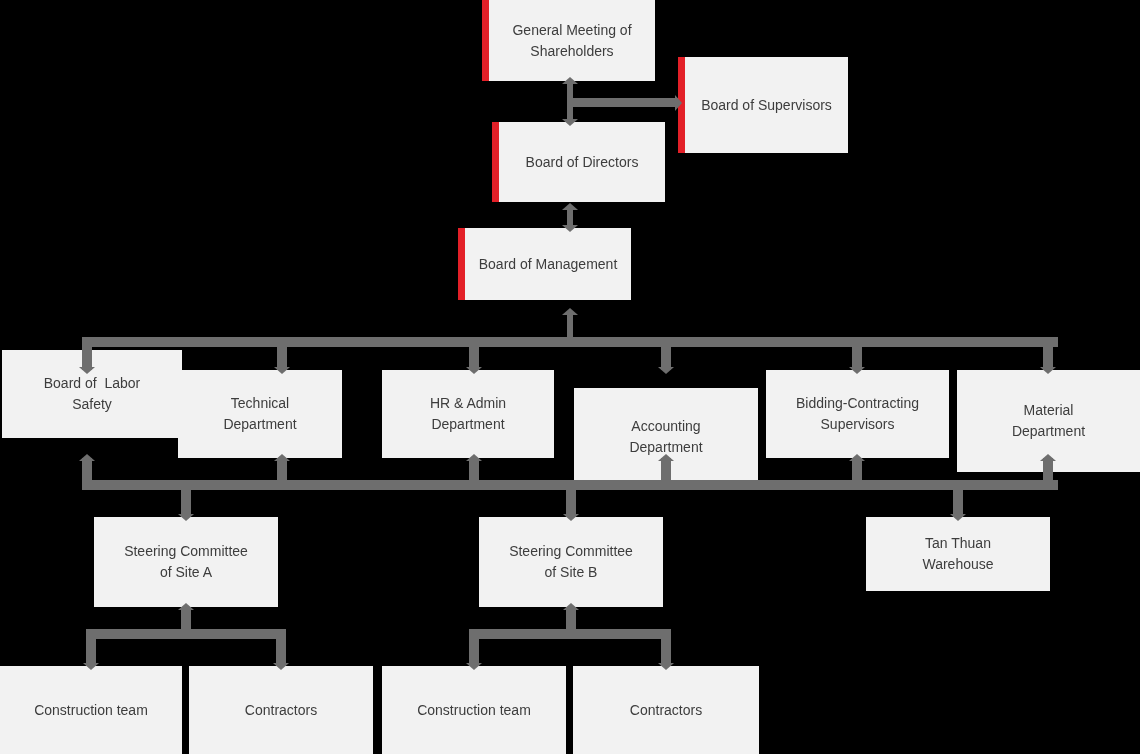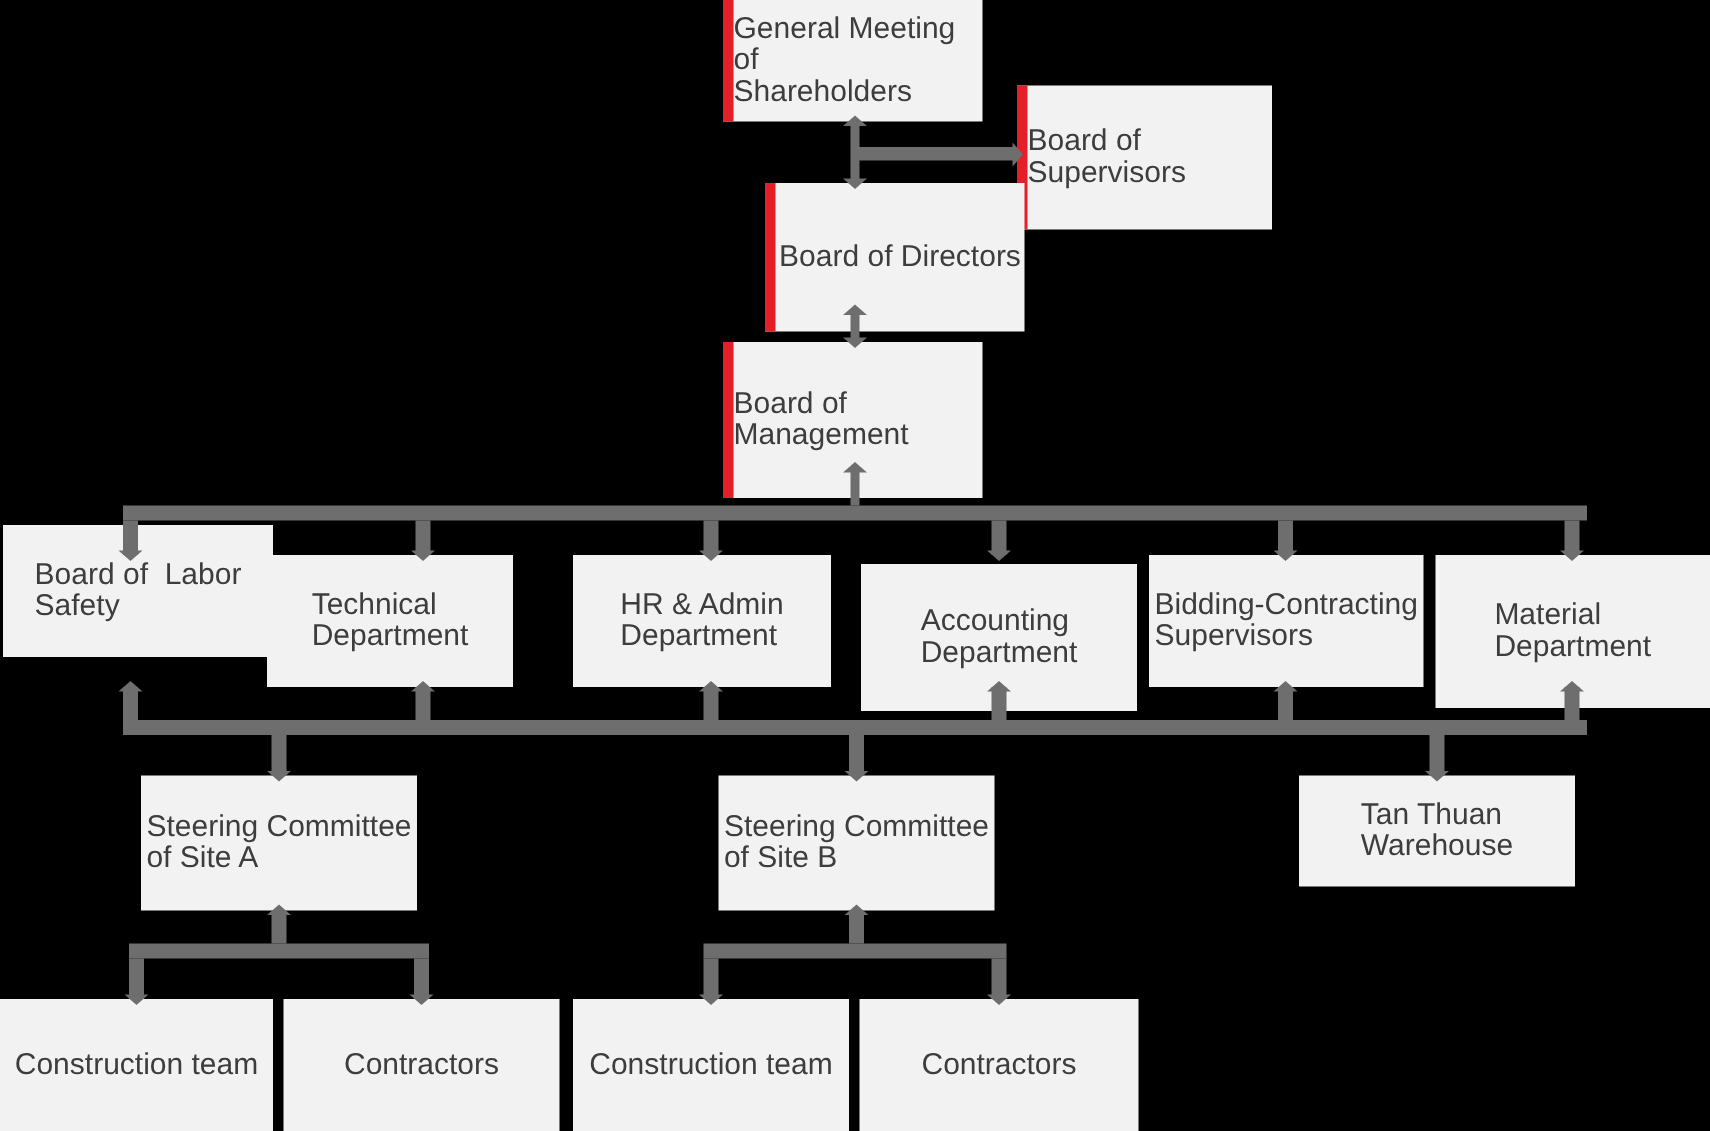--- a/index.html
+++ b/index.html
@@ -15,22 +15,22 @@
     background:var(--bg);
     font-family:"Liberation Sans","DejaVu Sans",sans-serif;
   }
   .node{
     position:absolute;background:var(--box-fill);z-index:1;
     display:flex;align-items:center;justify-content:center;
     box-sizing:border-box;
   }
   .node.accent{border-left:7px solid var(--accent-red);}
   .label{
-    white-space:pre-wrap;
-    font-size:20px;line-height:21px;color:var(--text);
+    white-space:pre-wrap;text-align:center;
+    font-size:14px;line-height:21px;color:var(--text);
   }
   .v,.h{position:absolute;background:var(--line);z-index:2;}
   .arr-up::before{
     content:"";position:absolute;top:-4px;left:50%;margin-left:-8px;
     width:0;height:0;
     border-left:8px solid transparent;border-right:8px solid transparent;
     border-bottom:7px solid var(--line);
   }
   .arr-down::after{
     content:"";position:absolute;bottom:-4px;left:50%;margin-left:-8px;
@@ -87,40 +87,40 @@
   <div class="v arr-down" style="left:469px;top:639px;width:10px;height:27px"></div>
   <div class="v arr-down" style="left:661px;top:639px;width:10px;height:27px"></div>
 
   <div class="node accent" style="left:482px;top:0;width:173px;height:81px">
     <span class="label">General Meeting of
 Shareholders</span>
   </div>
   <div class="node accent" style="left:678px;top:57px;width:170px;height:96px">
     <span class="label">Board of Supervisors</span>
   </div>
-  <div class="node accent" style="left:510px;top:122px;width:173px;height:99px">
+  <div class="node accent" style="left:492px;top:122px;width:173px;height:80px">
     <span class="label">Board of Directors</span>
   </div>
-  <div class="node accent" style="left:482px;top:228px;width:173px;height:104px">
+  <div class="node accent" style="left:458px;top:228px;width:173px;height:72px">
     <span class="label">Board of Management</span>
   </div>
 
   <div class="node" style="left:2px;top:350px;width:180px;height:88px">
     <span class="label">Board of  Labor
 Safety</span>
   </div>
   <div class="node" style="left:178px;top:370px;width:164px;height:88px">
     <span class="label">Technical
 Department</span>
   </div>
   <div class="node" style="left:382px;top:370px;width:172px;height:88px">
     <span class="label">HR &amp; Admin
 Department</span>
   </div>
-  <div class="node" style="left:574px;top:376px;width:184px;height:98px">
+  <div class="node" style="left:574px;top:388px;width:184px;height:98px">
     <span class="label">Accounting
 Department</span>
   </div>
   <div class="node" style="left:766px;top:370px;width:183px;height:88px">
     <span class="label">Bidding-Contracting
 Supervisors</span>
   </div>
   <div class="node" style="left:957px;top:370px;width:183px;height:102px">
     <span class="label">Material
 Department</span>

